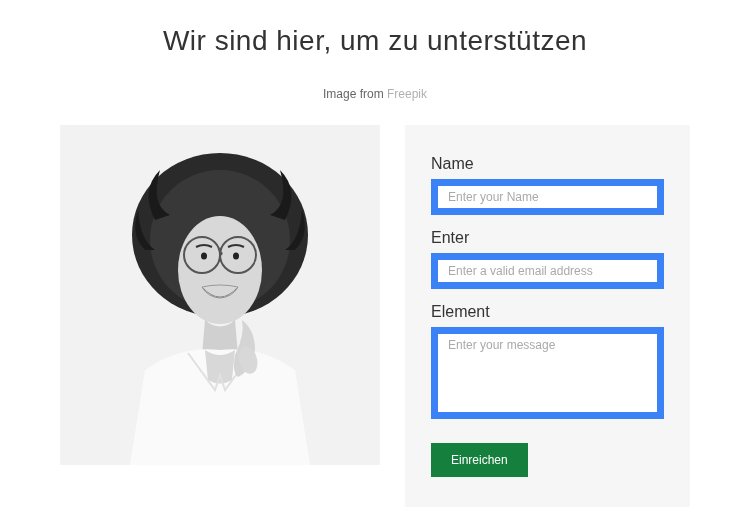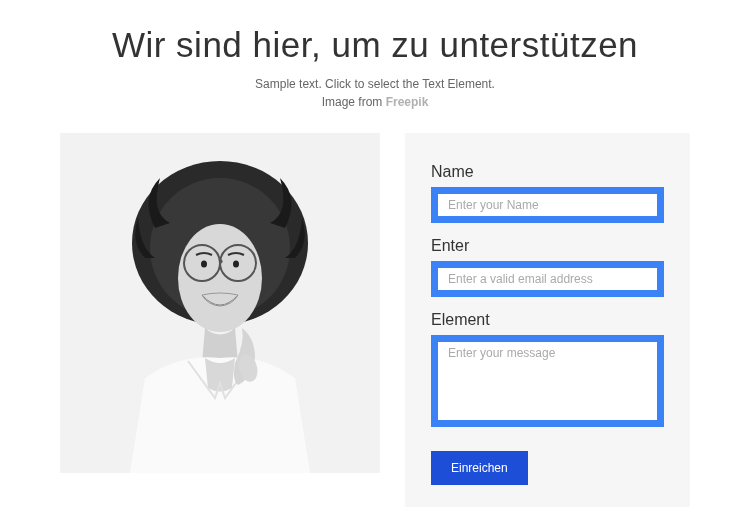--- a/index.html
+++ b/index.html
@@ -6,32 +6,32 @@
 body {
   width: 750px;
   height: 507px;
   font-family: Arial, Helvetica, sans-serif;
   background: #ffffff;
   color: #333;
   padding: 25px 60px;
 }
 .header { text-align: center; margin-bottom: 22px; }
 .title {
-  font-size: 35px;
+  font-size: 28px;
   font-weight: 300;
   color: #333;
   letter-spacing: 0.5px;
   margin-bottom: 10px;
 }
 .subtitle {
   font-size: 12px;
   color: #666;
   line-height: 1.5;
 }
-.subtitle .link { color: #b0b0b0; font-weight: bold; }
+.subtitle .link { color: #b0b0b0; }
 .content {
   display: flex;
   gap: 25px;
   align-items: flex-start;
 }
 .image-box {
   width: 320px;
   height: 340px;
   background: #efefef;
   overflow: hidden;
@@ -55,36 +55,36 @@
   border: 7px solid #3b82f6;
   background: #ffffff;
   padding: 4px 10px;
   font-size: 12px;
   color: #333;
   font-family: inherit;
 }
 .form-control::placeholder { color: #aaa; }
 textarea.form-control { height: 92px; resize: none; }
 .submit-btn {
-  background: #1d4ed8;
+  background: #15803d;
   color: #ffffff;
   border: none;
   padding: 10px 20px;
   font-size: 12px;
   cursor: pointer;
   margin-top: 6px;
 }
 </style>
 </head>
 <body>
 
 <div class="header">
   <h1 class="title">Wir sind hier, um zu unterstützen</h1>
   <div class="subtitle">
-    <span>Sample text. Click to select the Text Element.</span><br>
+    <br>
     <span>Image from </span><span class="link">Freepik</span>
   </div>
 </div>
 
 <div class="content">
   <div class="image-box">
     <svg viewBox="0 0 320 340" xmlns="http://www.w3.org/2000/svg">
       <rect width="320" height="340" fill="#f2f2f2"></rect>
       <ellipse cx="160" cy="110" rx="88" ry="82" fill="#2a2a2a"></ellipse>
       <ellipse cx="160" cy="115" rx="70" ry="70" fill="#383838"></ellipse>

